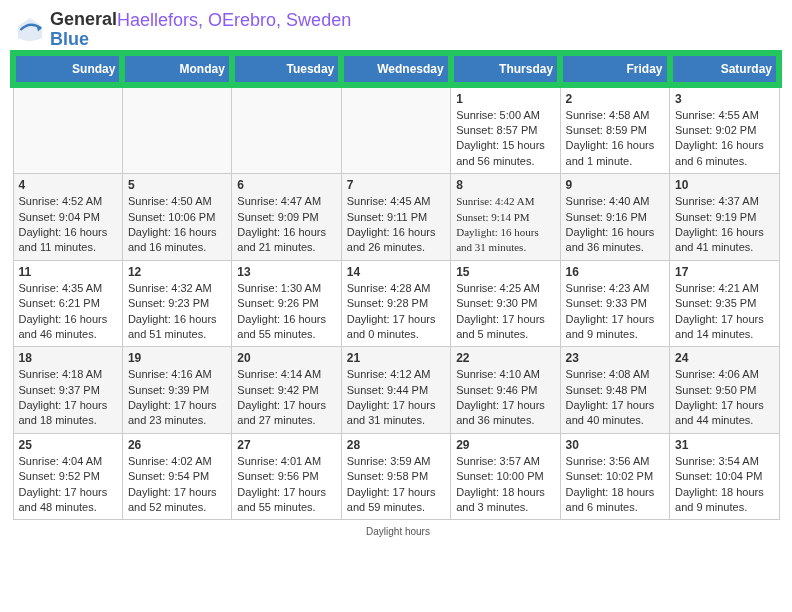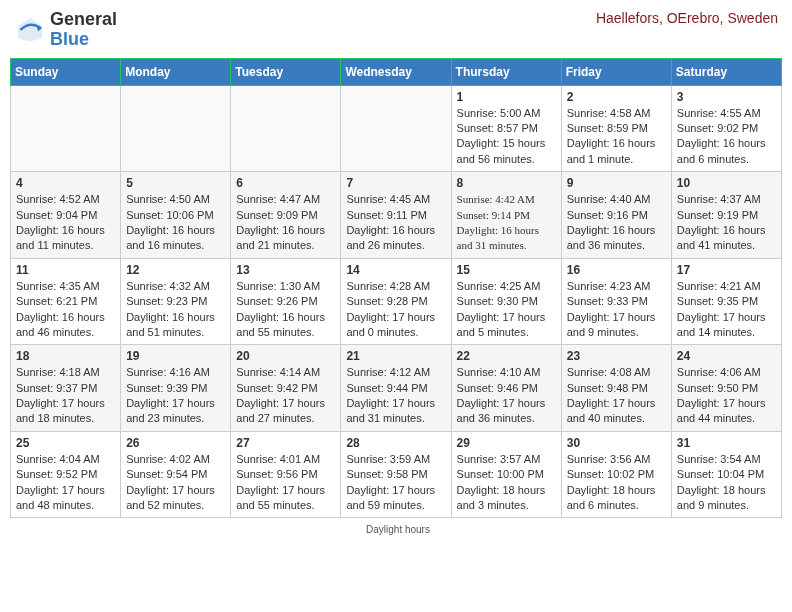--- a/index.html
+++ b/index.html
@@ -5,23 +5,22 @@
     * { box-sizing: border-box; margin: 0; padding: 0; }
     body {
       font-family: Arial, sans-serif;
       background: #fff;
       width: 792px;
       min-height: 612px;
       padding: 10px;
     }
     .header {
       display: flex;
-      justify-content: space-between;
+      justify-content: flex-start;
       align-items: flex-start;
-      margin-bottom: 8px;
       padding: 0 4px;
     }
     .logo {
       display: flex;
       align-items: center;
       gap: 4px;
     }
     .logo-text {
       display: flex;
       flex-direction: column;
@@ -43,36 +42,36 @@
     }
     .title-block {
       text-align: right;
     }
     .title-month {
       font-size: 32px;
       font-weight: bold;
       color: #333;
     }
     .title-location {
-      font-size: 14px;
-      color: #7f1d1d;
+      font-size: 18px;
+      color: #8b5cf6;
     }
     table {
       width: 100%;
       border-collapse: collapse;
       table-layout: fixed;
     }
     thead tr th {
       background-color: #3a7abf;
       color: #fff;
       font-size: 12px;
       font-weight: bold;
       padding: 6px 4px;
-      text-align: left;
-      border: 1px solid #22c55e;
+      text-align: right;
+      border: 6px solid #22c55e;
     }
     tbody tr td {
       vertical-align: top;
       border: 1px solid #ccc;
       padding: 4px 5px;
       font-size: 10px;
       color: #333;
       height: 80px;
       background: #fff;
     }

